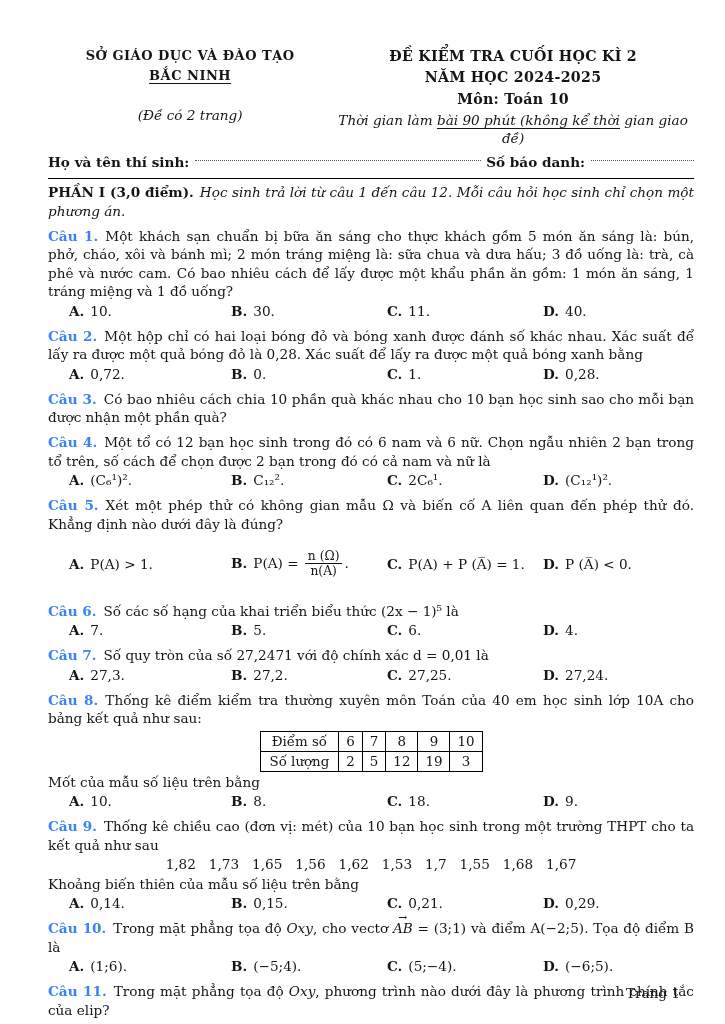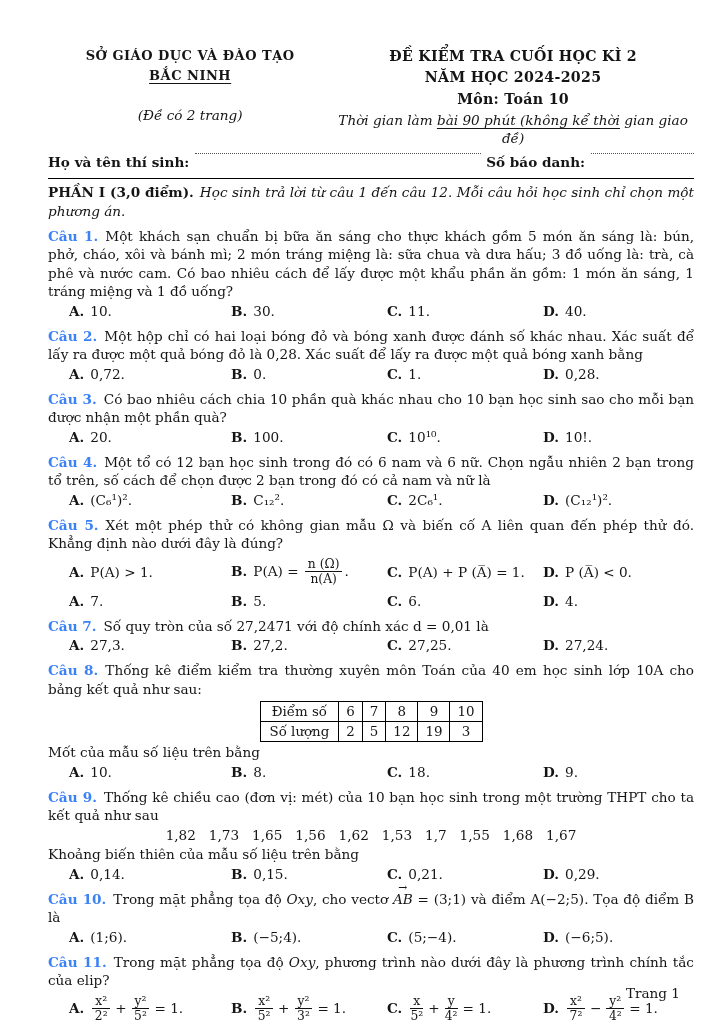--- a/index.html
+++ b/index.html
@@ -17,35 +17,35 @@
   }
   
   .hdr{display:grid;grid-template-columns:44% 56%;}
   .h-left,.h-right{text-align:center;}
   .h-left .l1,.h-left .l2{font-weight:bold;letter-spacing:.5px;font-size:13px;line-height:1.5;}
   .h-left .l2{text-decoration:underline;text-underline-offset:3px;}
   .h-left .note{font-style:italic;margin-top:21px;}
   .h-right .t1,.h-right .t2,.h-right .t3{font-weight:bold;letter-spacing:.3px;font-size:14.2px;line-height:1.5;}
   .time{font-style:italic;margin-top:1px;}
   .time .u{text-decoration:underline;text-underline-offset:3px;}
-  .name-row{display:flex;align-items:flex-start;font-weight:bold;margin-top:5px;}
+  .name-row{display:flex;align-items:center;font-weight:bold;margin-top:5px;}
   .dots{border-bottom:1.5px dotted #555;margin:0 5px 3px 6px;}
   .dots.d1{flex-grow:1;}
   .dots.d2{flex-grow:.36;margin-right:0;}
   hr.rule{border:none;border-top:1.6px solid #000;margin:7px 0 2px;}
   
   .q{margin:6.5px 0 0;text-align:justify;}
   .qlabel{font-weight:bold;color:#3b82f6;margin-right:7px;}
   .plabel{font-weight:bold;margin-right:6px;}
   .flush{margin:1px 0 0;text-align:justify;}
   .opts{display:grid;grid-template-columns:162px 156px 156px 1fr;padding-left:21px;margin:1px 0 0;align-items:center;}
   .opt .k{font-weight:bold;margin-right:6px;}
   .ital{font-style:italic;}
   
-  .frac{display:inline-flex;flex-direction:column;align-items:center;vertical-align:middle;line-height:1.15;font-size:12.3px;margin:4px 2px;position:relative;top:-1px;}
+  .frac{display:inline-flex;flex-direction:column;align-items:center;vertical-align:middle;line-height:1.15;font-size:12.3px;margin:16px 2px;position:relative;top:-1px;}
   .frac .num{border-bottom:1px solid #111;padding:0 3px;}
   .frac .den{padding-top:0;}
   .mid{margin:0 3px;}
   
   .vec{position:relative;display:inline-block;font-style:italic;}
   .vec::after{content:"\2192";position:absolute;left:50%;top:-0.78em;transform:translateX(-50%);font-size:.8em;font-style:normal;}
   
   .qtable{border-collapse:collapse;margin:3px auto 1px;font-size:13.4px;}
   .qtable td{border:1px solid #000;padding:0 7px;text-align:center;line-height:19px;}
   .qtable td:first-child{padding:0 9px;}
@@ -98,26 +98,20 @@
     <div class="opts">
       <div class="opt"><b class="k">A.</b><span>0,72.</span></div>
       <div class="opt"><b class="k">B.</b><span>0.</span></div>
       <div class="opt"><b class="k">C.</b><span>1.</span></div>
       <div class="opt"><b class="k">D.</b><span>0,28.</span></div>
     </div>
   </section>
 
   <section>
     <p class="q"><b class="qlabel">Câu 3.</b><span>Có bao nhiêu cách chia 10 phần quà khác nhau cho 10 bạn học sinh sao cho mỗi bạn được nhận một phần quà?</span></p>
-    <div class="opts">
-      <div class="opt"><b class="k">A.</b><span>20.</span></div>
-      <div class="opt"><b class="k">B.</b><span>100.</span></div>
-      <div class="opt"><b class="k">C.</b><span>10¹⁰.</span></div>
-      <div class="opt"><b class="k">D.</b><span>10!.</span></div>
-    </div>
   </section>
 
   <section>
     <p class="q"><b class="qlabel">Câu 4.</b><span>Một tổ có 12 bạn học sinh trong đó có 6 nam và 6 nữ. Chọn ngẫu nhiên 2 bạn trong tổ trên, số cách để chọn được 2 bạn trong đó có cả nam và nữ là</span></p>
     <div class="opts">
       <div class="opt"><b class="k">A.</b><span>(C₆¹)².</span></div>
       <div class="opt"><b class="k">B.</b><span>C₁₂².</span></div>
       <div class="opt"><b class="k">C.</b><span>2C₆¹.</span></div>
       <div class="opt"><b class="k">D.</b><span>(C₁₂¹)².</span></div>
     </div>
@@ -130,20 +124,21 @@
       <div class="opt"><b class="k">B.</b><span><span>P(A) = </span><span class="frac">
               <span class="num">n (Ω)</span>
               <span class="den">n(A)</span>
             </span><span>.</span></span></div>
       <div class="opt"><b class="k">C.</b><span>P(A) + P (A̅) = 1.</span></div>
       <div class="opt"><b class="k">D.</b><span>P (A̅) &lt; 0.</span></div>
     </div>
   </section>
 
   <section>
+    <p class="q"><b class="qlabel">Câu 6.</b><span>Số các số hạng của khai triển biểu thức (2x − 1)⁵ là</span></p>
     <div class="opts">
       <div class="opt"><b class="k">A.</b><span>7.</span></div>
       <div class="opt"><b class="k">B.</b><span>5.</span></div>
       <div class="opt"><b class="k">C.</b><span>6.</span></div>
       <div class="opt"><b class="k">D.</b><span>4.</span></div>
     </div>
   </section>
 
   <section>
     <p class="q"><b class="qlabel">Câu 7.</b><span>Số quy tròn của số 27,2471 với độ chính xác d = 0,01 là</span></p>

